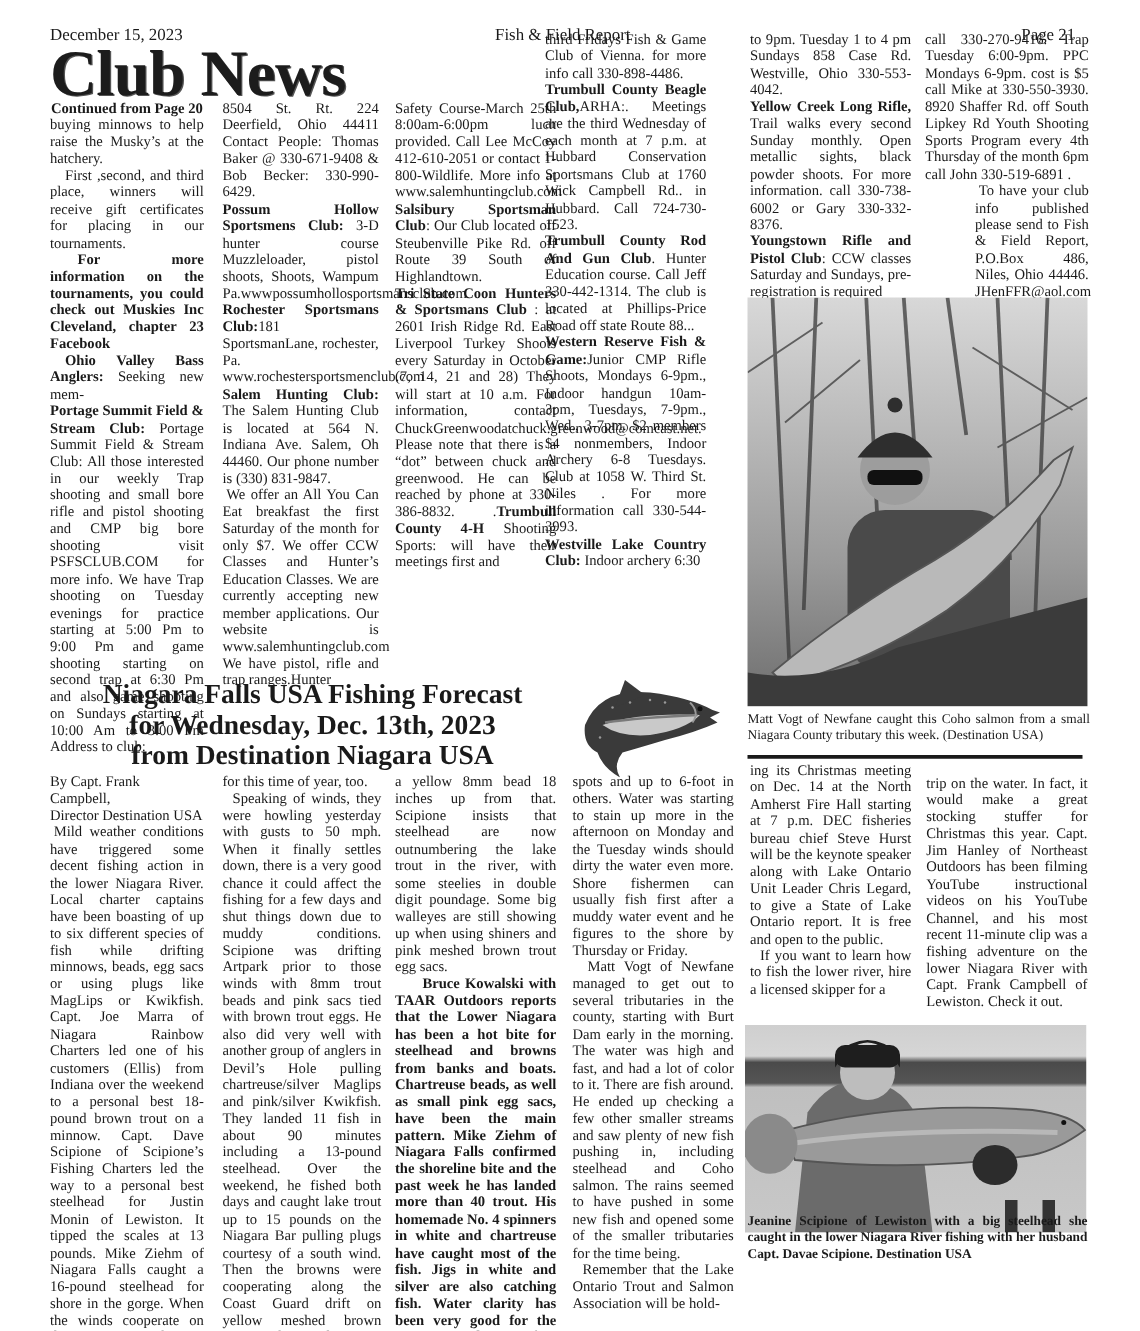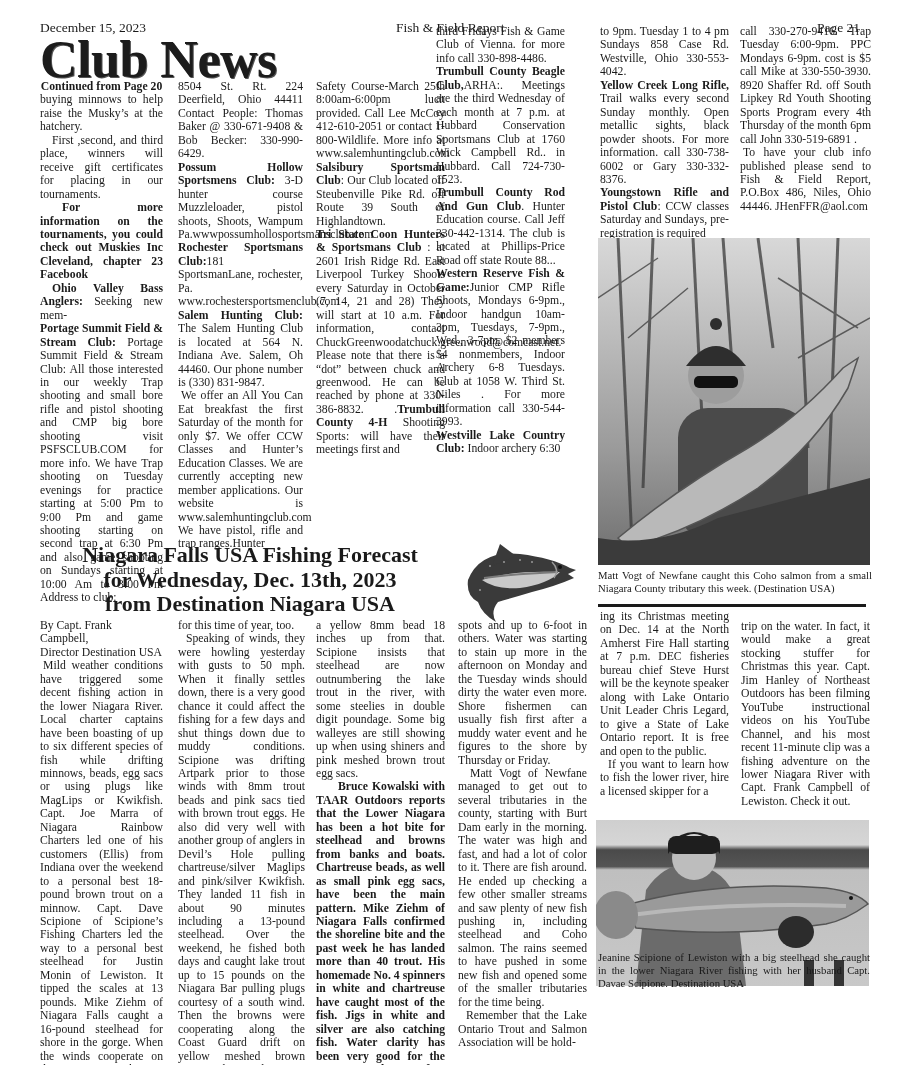--- a/index.html
+++ b/index.html
@@ -60,21 +60,21 @@
 </div>
 
 <div class="abs col" style="left:600px; top:25px; width:129px;">
   <p>to 9pm. Tuesday 1 to 4 pm Sundays 858 Case Rd. Westville, Ohio 330-553-4042.</p>
   <p><b>Yellow Creek Long Rifle,</b><span> Trail walks every second Sunday monthly. Open metallic sights, black powder shoots. For more information. call 330-738-6002 or Gary 330-332-8376.</span></p>
   <p><b>Youngstown Rifle and Pistol Club</b><span>: CCW classes Saturday and Sundays, pre-registration is required</span></p>
 </div>
 
 <div class="abs col" style="left:740px; top:25px; width:131px;">
   <p>call 330-270-9416. Trap Tuesday 6:00-9pm. PPC Mondays 6-9pm. cost is $5 call Mike at 330-550-3930. 8920 Shaffer Rd. off South Lipkey Rd Youth Shooting Sports Program every 4th Thursday of the month 6pm call John 330-519-6891 .</p>
-  <p class="ind" style="text-indent:3px;">To have your club info published please send to Fish &amp; Field Report, P.O.Box 486, Niles, Ohio 44446. JHenFFR@aol.com</p>
+  <p class="ind" style="text-indent:3px;margin-left:40px;">To have your club info published please send to Fish &amp; Field Report, P.O.Box 486, Niles, Ohio 44446. JHenFFR@aol.com</p>
 </div>
 
 <div class="abs photo" style="left:598px; top:238px; width:272px; height:327px; background: linear-gradient(180deg,#d8d8d8 0%,#bcbcbc 30%,#9a9a9a 65%,#6e6e6e 100%);" title="Man in knit hat and sunglasses holding a large Coho salmon in a wooded stream">
   <svg width="272" height="327" viewBox="0 0 272 327">
     <g stroke="#3a3a3a" stroke-width="3" fill="none" opacity="0.75">
       <line x1="20" y1="0" x2="35" y2="327"></line>
         <line x1="55" y1="0" x2="45" y2="250"></line>
       <line x1="95" y1="0" x2="105" y2="200"></line>
         <line x1="125" y1="0" x2="135" y2="140"></line>
       <line x1="200" y1="0" x2="210" y2="210"></line>
@@ -157,13 +157,13 @@
     <rect x="72" y="16" width="52" height="18" rx="8" fill="#1e1e1e"></rect>
     <path d="M30 85 Q120 60 230 68 Q262 72 272 84 Q250 100 230 104 Q140 118 40 108 Z" fill="#9a9a9a" stroke="#555" stroke-width="1.5"></path>
     <path d="M35 95 Q130 82 250 86" stroke="#b8b8b8" stroke-width="4" fill="none"></path>
     <circle cx="255" cy="78" r="2" fill="#111"></circle>
     <ellipse cx="20" cy="95" rx="22" ry="24" fill="#8a8a8a"></ellipse>
     <ellipse cx="200" cy="112" rx="18" ry="16" fill="#2c2c2c"></ellipse>
     <rect x="208" y="140" width="10" height="26" fill="#333"></rect>
       <rect x="238" y="140" width="10" height="26" fill="#333"></rect>
   </svg>
 </div>
-<div class="abs caption" style="left:598px; top:951px; width:272px;">Jeanine Scipione of Lewiston with a big steelhead she caught in the lower Niagara River fishing with her husband Capt. Davae Scipione. Destination USA</div>
+<div class="abs caption" style="left:598px; top:971px; width:272px;font-weight:bold;">Jeanine Scipione of Lewiston with a big steelhead she caught in the lower Niagara River fishing with her husband Capt. Davae Scipione. Destination USA</div>
 
 </body></html>

